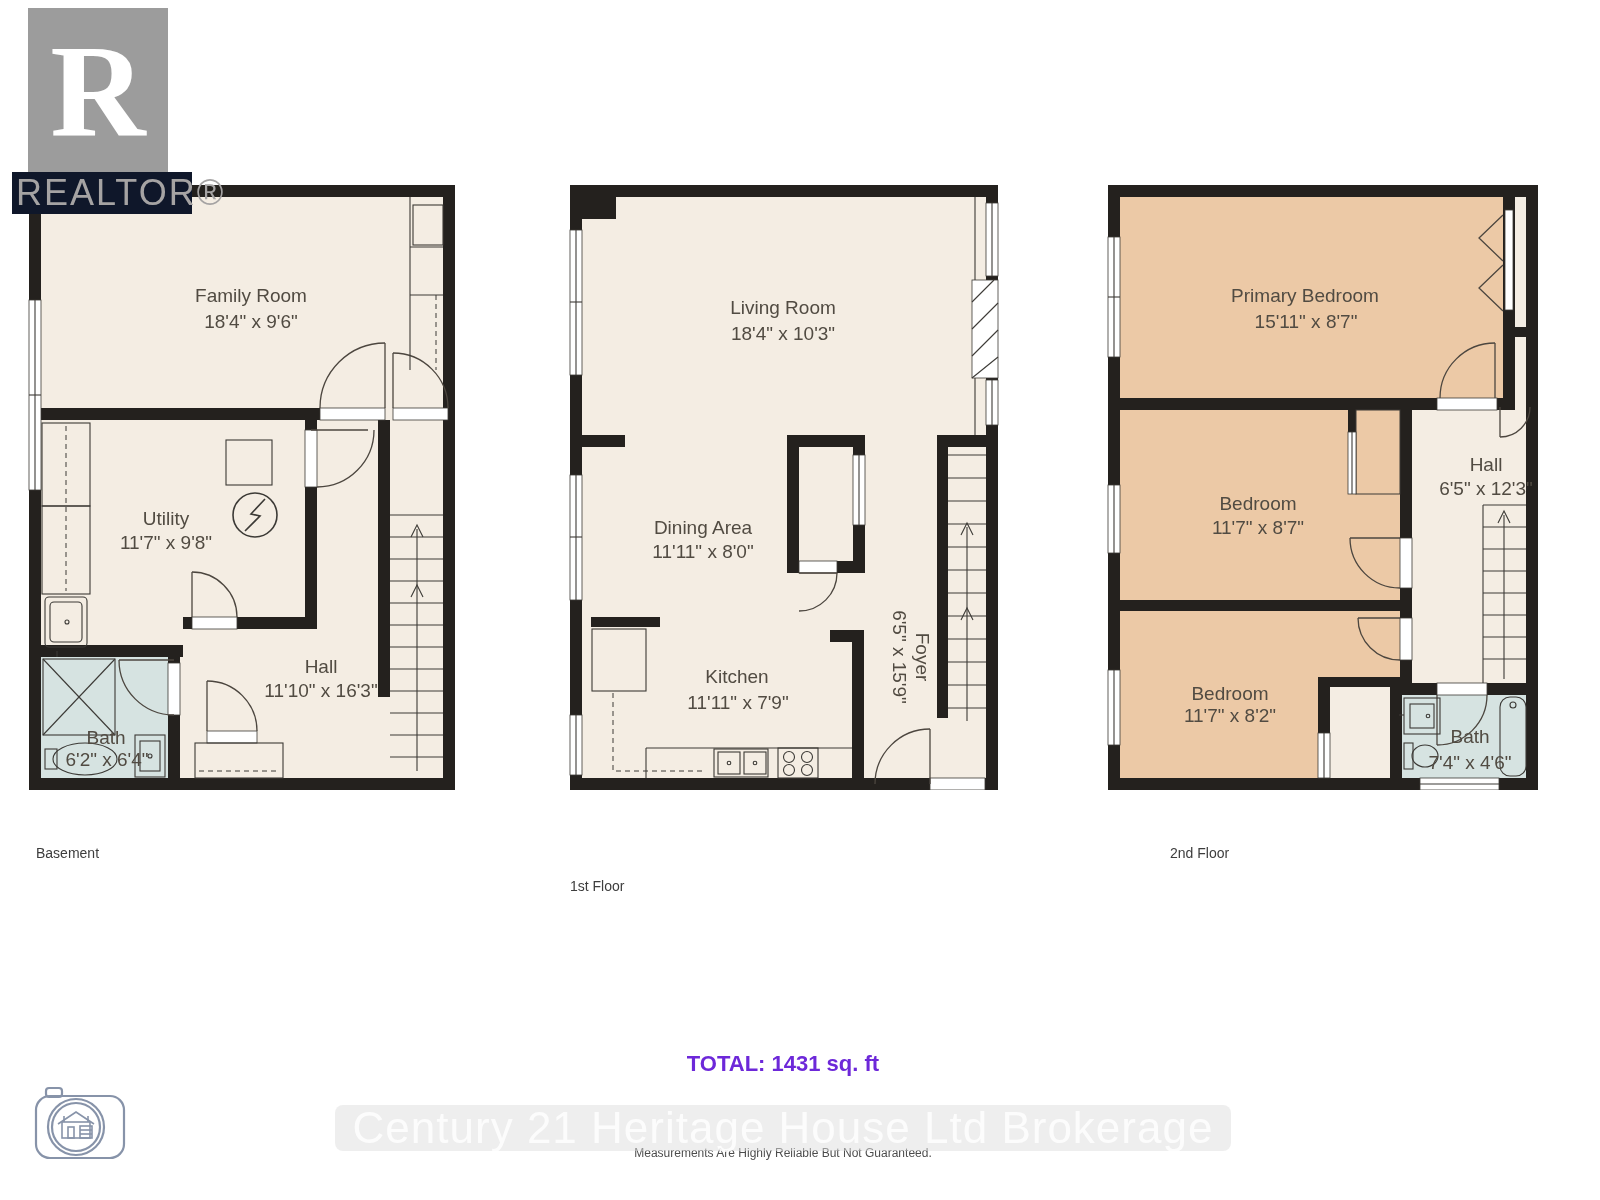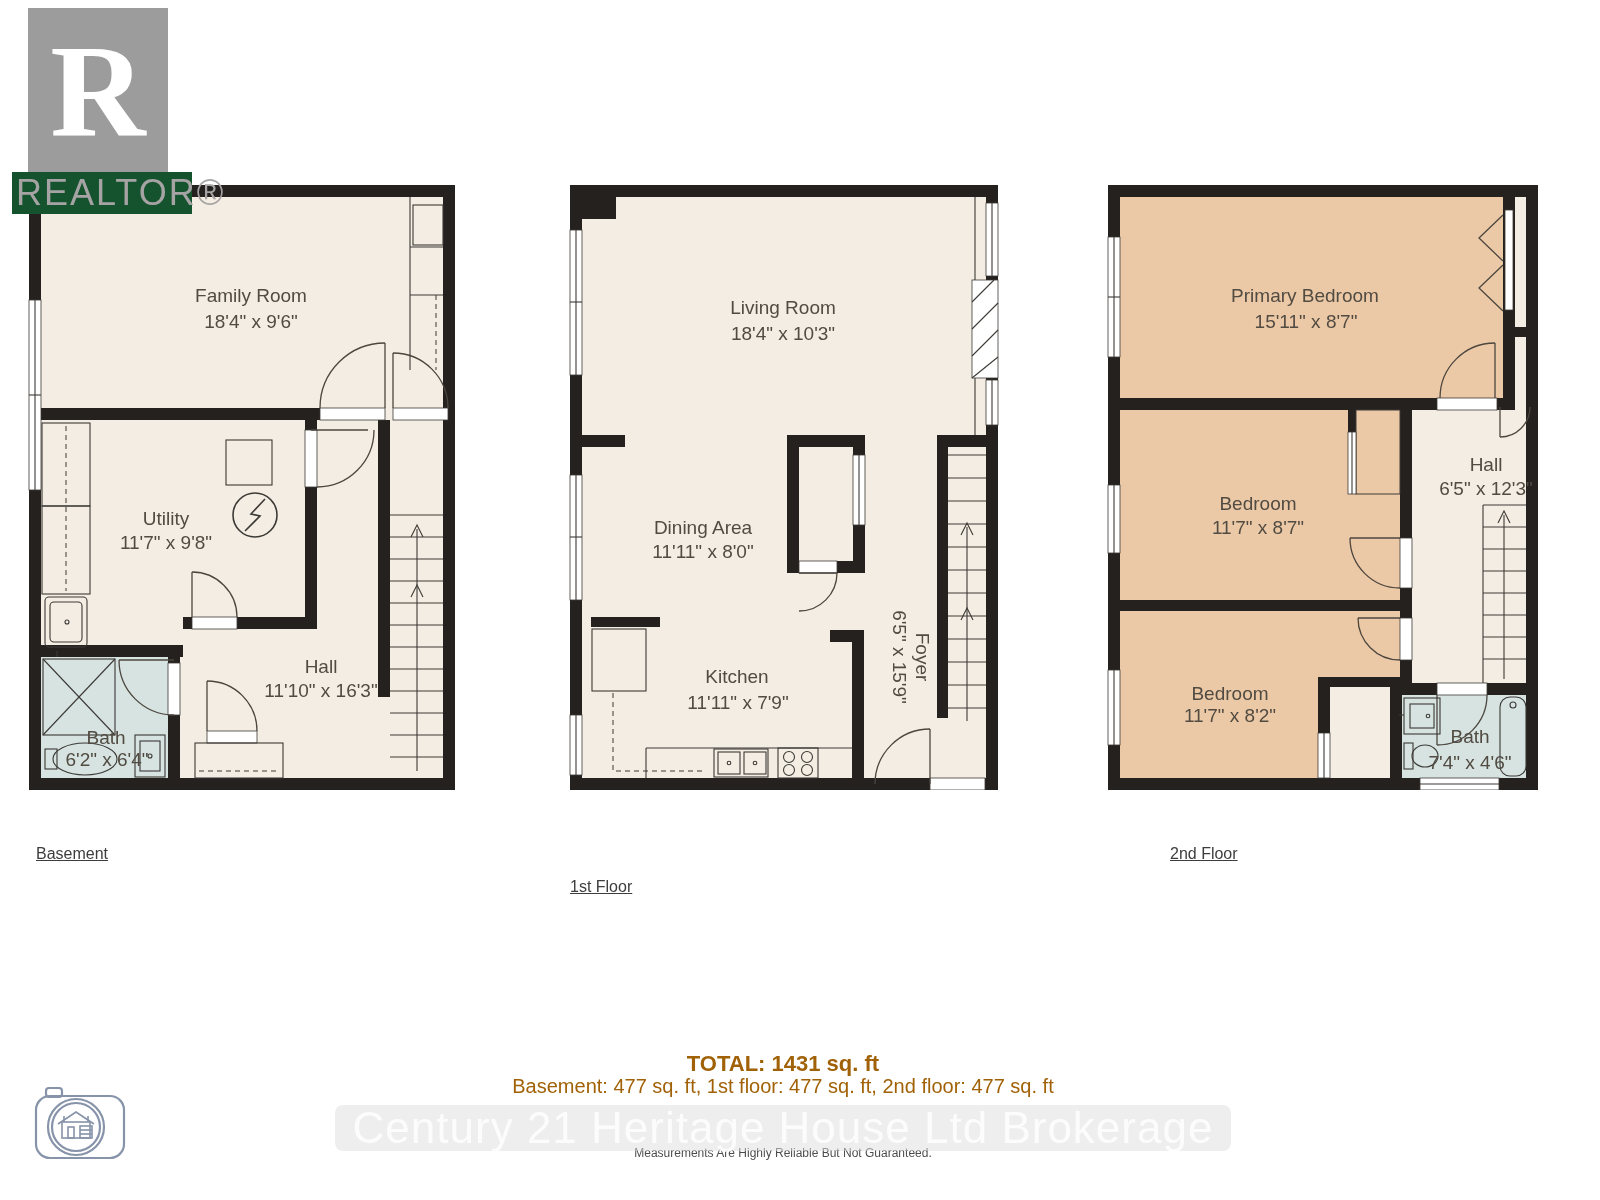--- a/index.html
+++ b/index.html
@@ -15,27 +15,27 @@
   .thick{stroke:#3c3a36;stroke-width:1.6;fill:none;}
   .door{stroke:#4c463f;stroke-width:1.3;fill:none;}
   .opening{fill:#ffffff;stroke:#3c3a36;stroke-width:0.8;}
   .dash{stroke:#3c3a36;stroke-width:1;fill:none;stroke-dasharray:5 4;}
   text.room{font-size:19px;font-family:"Liberation Sans","DejaVu Sans",sans-serif;
             fill:#514b42;text-anchor:middle;}
   
   #logo-box{left:28px;top:8px;width:140px;height:164px;background:#9c9c9c;color:#ffffff;
             display:flex;align-items:center;justify-content:center;font-size:132px;
             font-weight:bold;font-family:"Liberation Serif","DejaVu Serif",serif;z-index:6;}
-  #logo-text{left:12px;top:172px;width:176px;height:42px;background:#14532d;color:#a5a3a3;
+  #logo-text{left:12px;top:172px;width:176px;height:42px;background:#0f172a;color:#a5a3a3;
              font-size:36px;letter-spacing:2px;font-weight:400;z-index:6;line-height:42px;
              text-align:left;padding-left:4px;}
   
-  .floor-label{font-size:16px;color:#3d3d3d;text-decoration:underline;}
+  .floor-label{font-size:14px;color:#3d3d3d;}
   
-  #summary{left:0;top:1052px;width:1566px;text-align:center;color:#a16207;z-index:3;}
+  #summary{left:0;top:1052px;width:1566px;text-align:center;color:#6d28d9;z-index:3;}
   #summary .total{font-size:22px;font-weight:bold;line-height:23px;}
   #summary .line{font-size:20px;line-height:22px;}
   #disclaimer{left:0;top:1146px;width:1566px;text-align:center;font-size:12px;color:#4c4c4c;z-index:3;}
   #watermark{left:0;top:1105px;width:1566px;text-align:center;z-index:4;pointer-events:none;}
   #watermark span{display:inline-block;font-size:44px;color:rgba(255,255,255,0.82);
       background:rgba(221,221,221,0.5);padding:0 18px;line-height:46px;letter-spacing:1px;border-radius:8px;}
 </style>
 </head>
 <body>
 
@@ -361,21 +361,20 @@
     <text class="room" x="364" y="560">Bath</text>
     <text class="room" x="364" y="586">7'4" x 4'6"</text>
   </svg>
 
   <div class="abs floor-label" style="left:36px;top:845px;">Basement</div>
   <div class="abs floor-label" style="left:570px;top:845px;margin-top:33px;">1st Floor</div>
   <div class="abs floor-label" style="left:1170px;top:845px;">2nd Floor</div>
 
   <div id="summary" class="abs">
     <div class="total">TOTAL: 1431 sq. ft</div>
-    <div class="line">Basement: 477 sq. ft, 1st floor: 477 sq. ft, 2nd floor: 477 sq. ft</div>
   </div>
   <div id="watermark" class="abs">
     <span>Century 21 Heritage House Ltd Brokerage</span>
   </div>
   <div id="disclaimer" class="abs">Measurements Are Highly Reliable But Not Guaranteed.</div>
 
   <svg class="abs" style="left:28px;top:1078px;" width="104" height="92" viewBox="0 0 104 92">
     <g fill="none" stroke="#8793a9" stroke-width="2.2">
       <rect x="8" y="18" width="88" height="62" rx="14"></rect>
       <rect x="18" y="10" width="16" height="9" rx="3"></rect>

